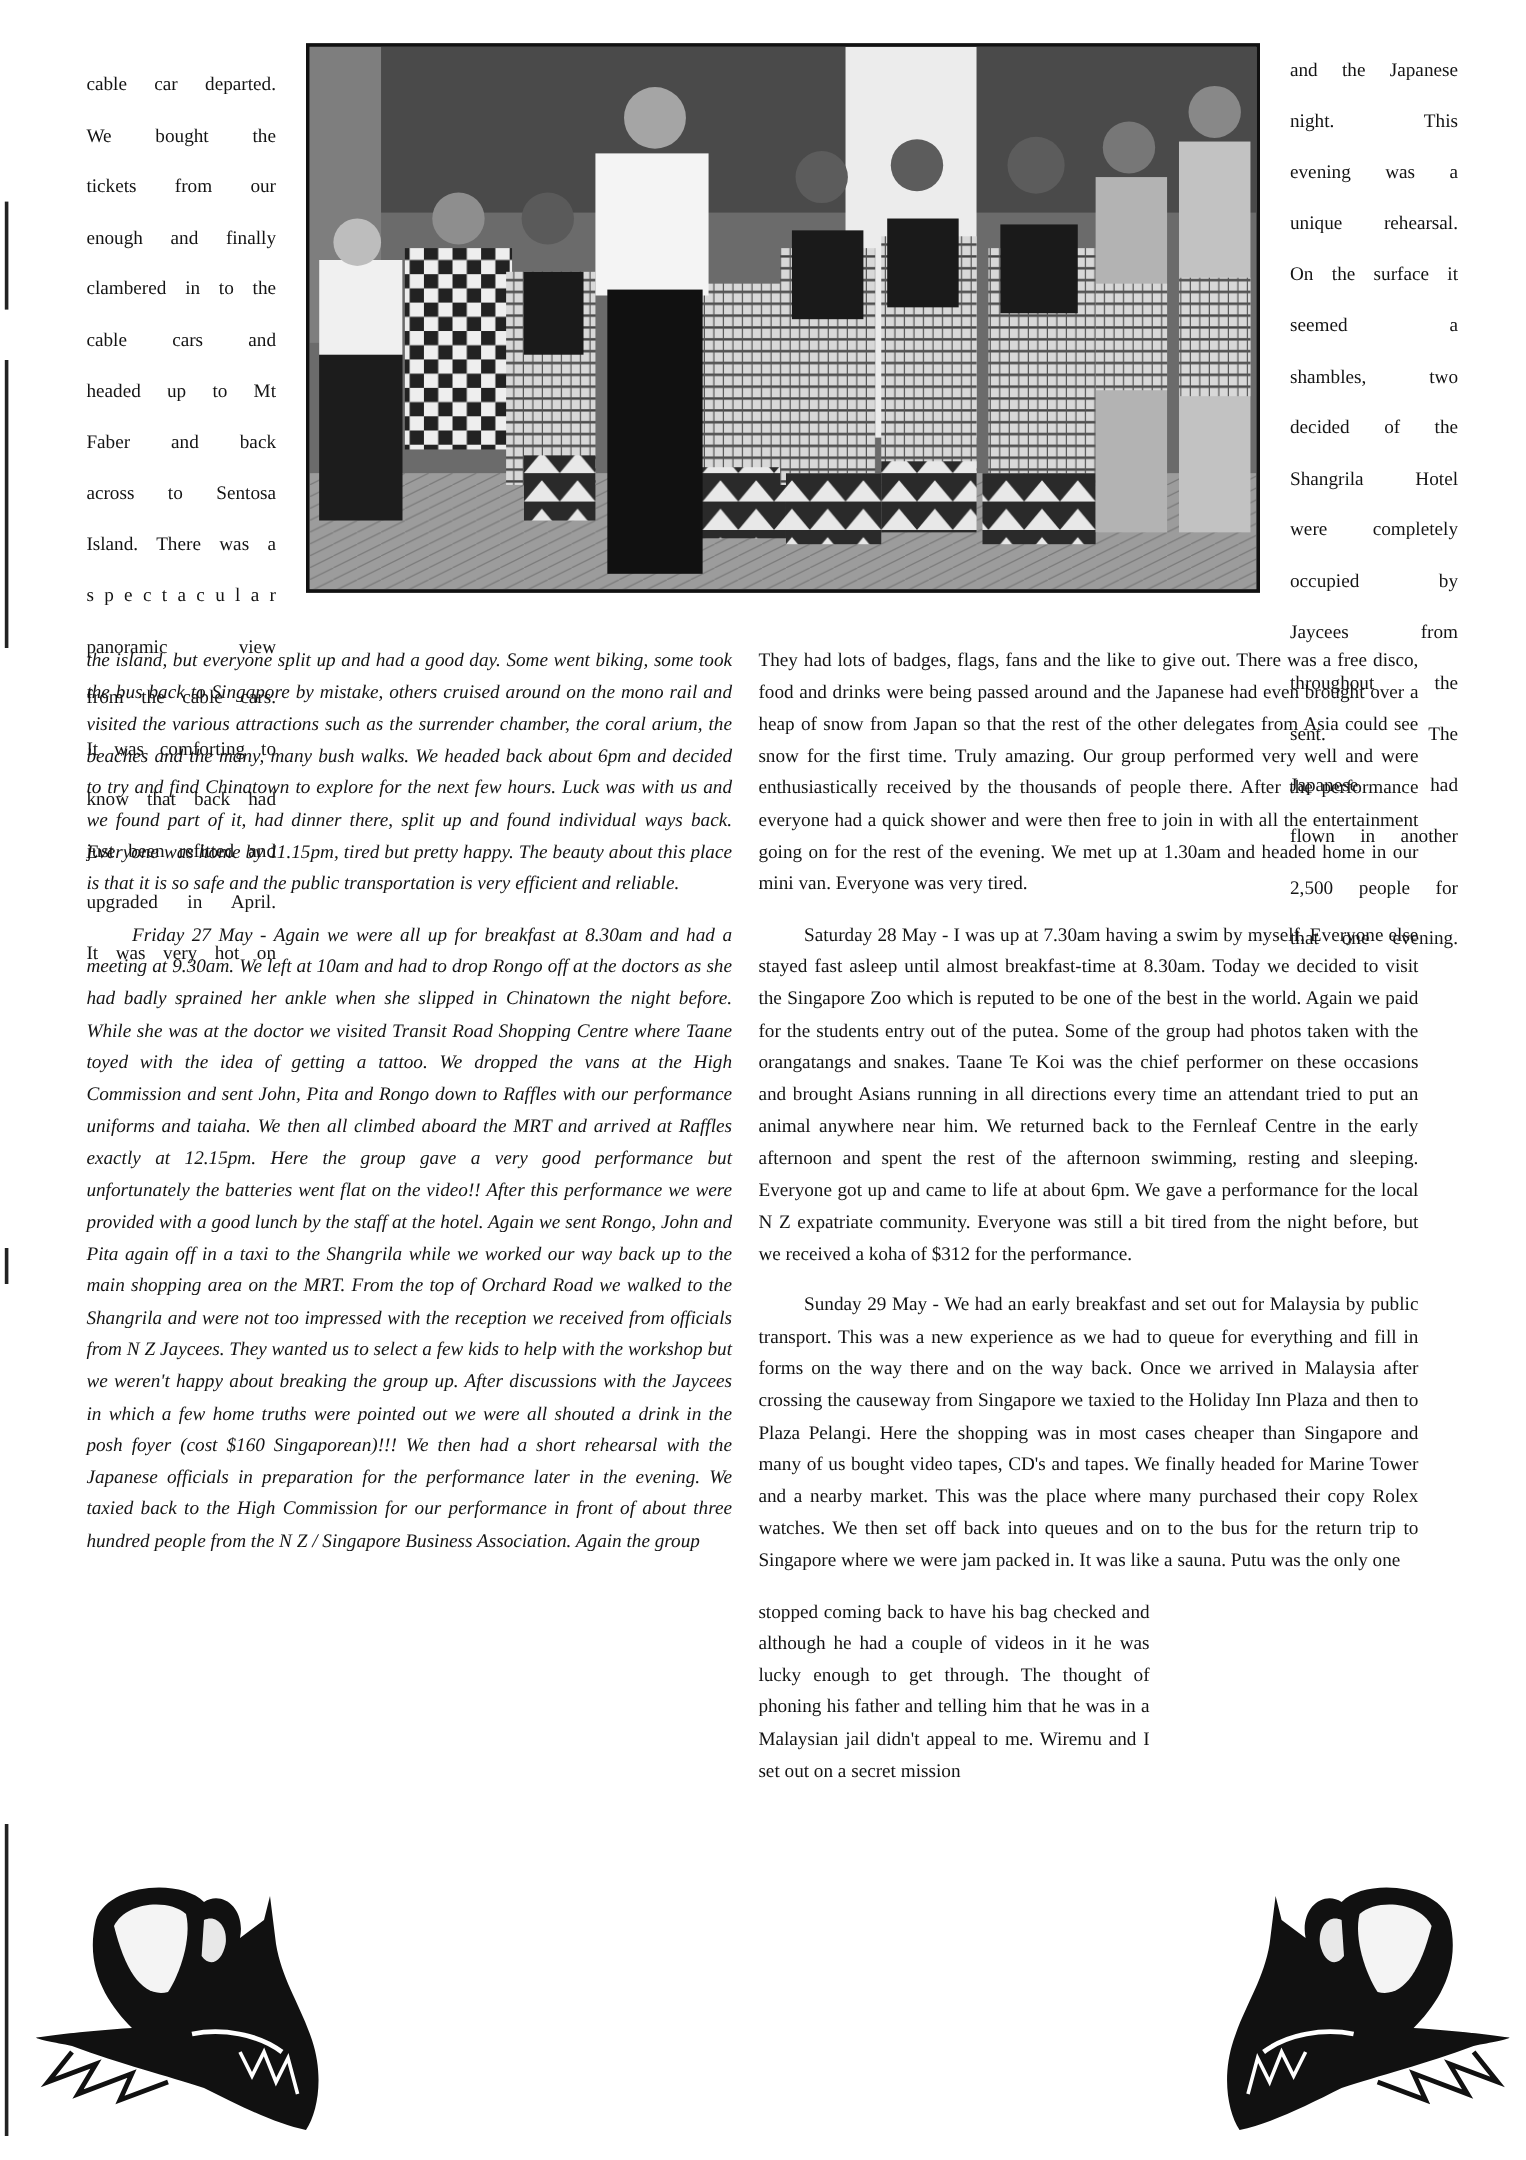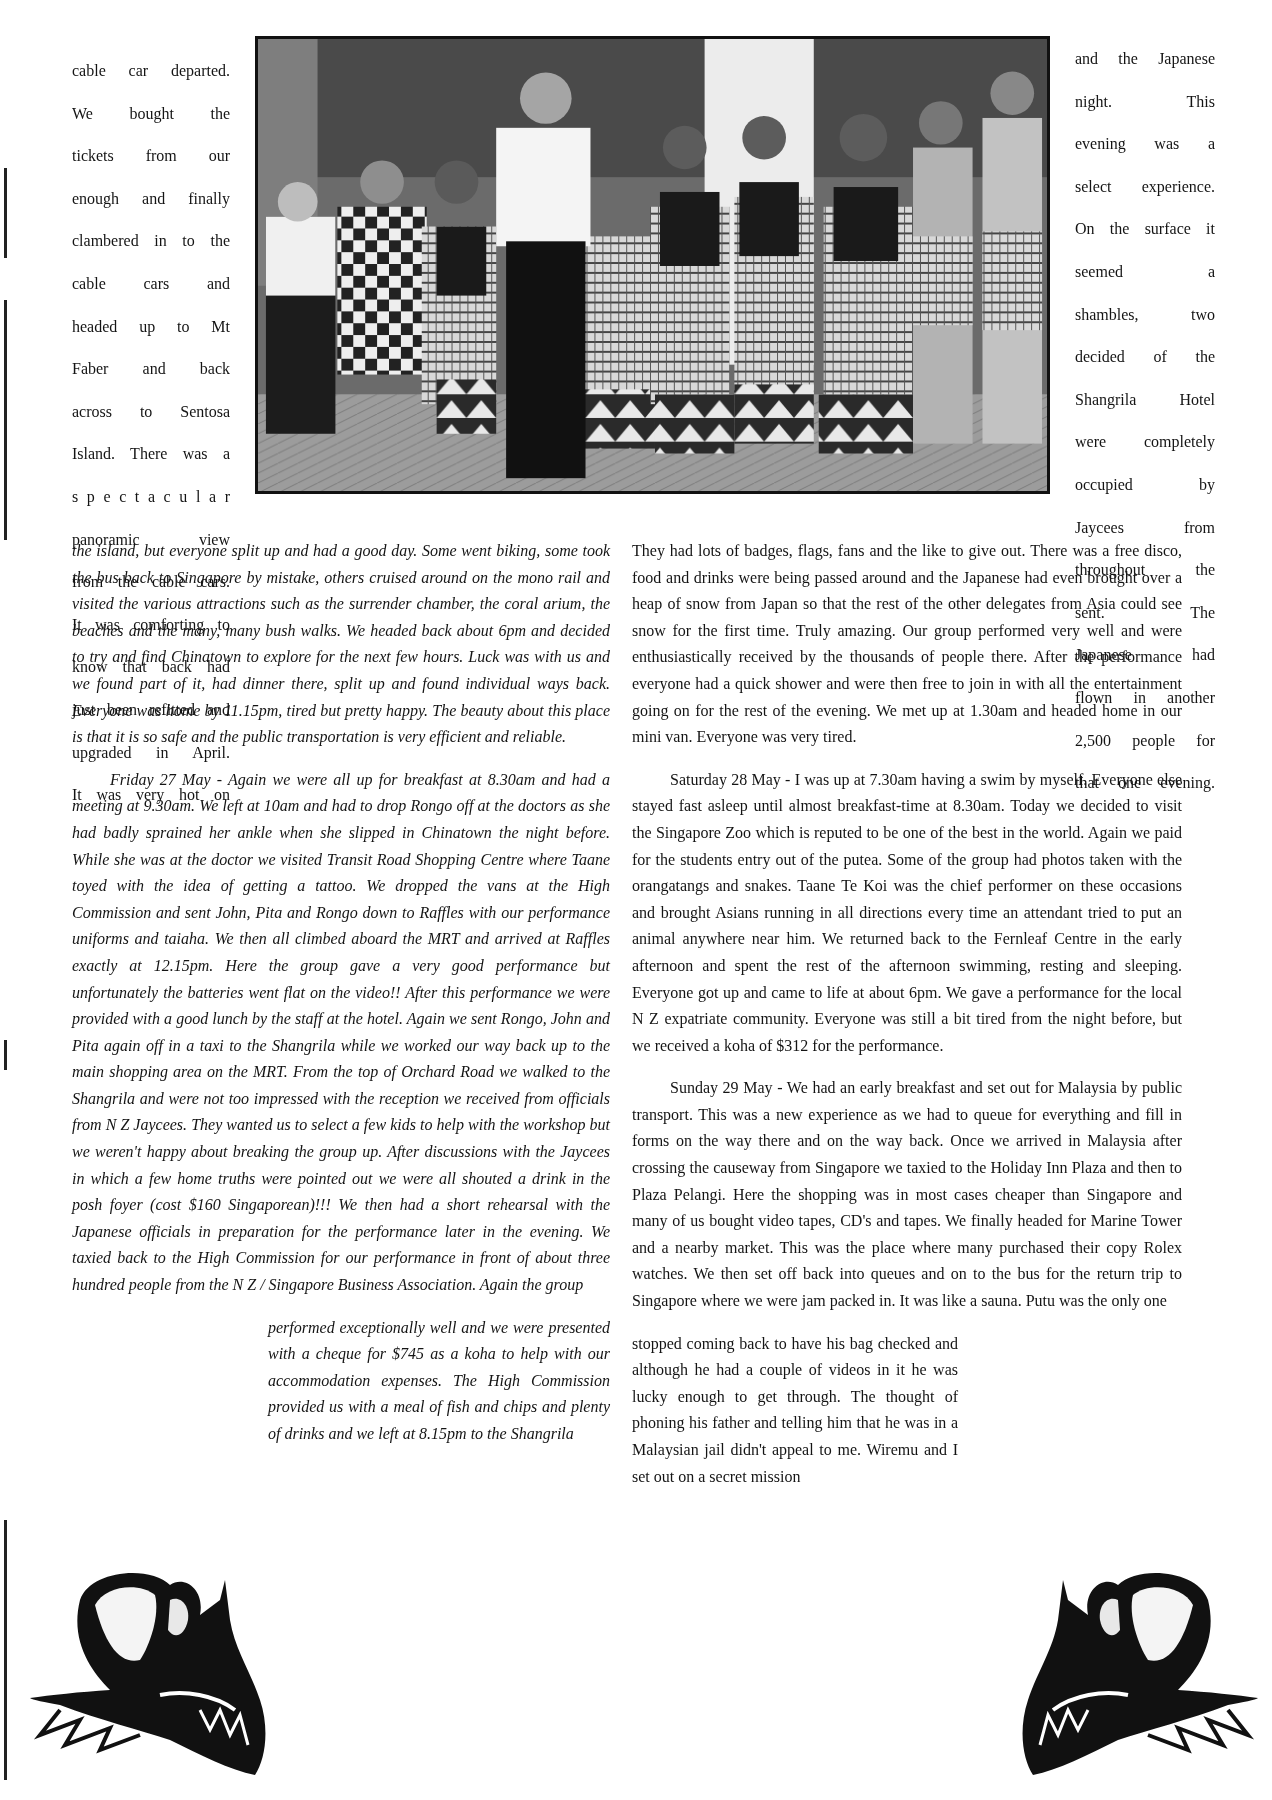--- a/index.html
+++ b/index.html
@@ -149,41 +149,40 @@
     <rect x="240" y="90" width="95" height="120" fill="#f4f4f4"></rect>
     <rect x="250" y="205" width="80" height="240" fill="#111"></rect>
     <circle cx="290" cy="60" r="26" fill="#a5a5a5"></circle>
   </svg>
 </div>
 
 <div id="col-top-right">
   <p class="para">and the Japanese</p>
   <p class="para">night. This</p>
   <p class="para">evening was a</p>
-  <p class="para">select experience.</p>
+  <p class="para">unique rehearsal.</p>
   <p class="para">On the surface it</p>
   <p class="para">seemed a</p>
   <p class="para">shambles, two</p>
   <p class="para">decided of the</p>
   <p class="para">Shangrila Hotel</p>
   <p class="para">were completely</p>
   <p class="para">occupied by</p>
   <p class="para">Jaycees from</p>
   <p class="para">throughout the</p>
   <p class="para">sent. The</p>
   <p class="para">Japanese had</p>
   <p class="para">flown in another</p>
   <p class="para">2,500 people for</p>
   <p class="para">that one evening.</p>
 </div>
 
 <div id="col-left">
   <p class="para">the island, but everyone split up and had a good day. Some went biking, some took the bus back to Singapore by mistake, others cruised around on the mono rail and visited the various attractions such as the surrender chamber, the coral arium, the beaches and the many, many bush walks. We headed back about 6pm and decided to try and find Chinatown to explore for the next few hours. Luck was with us and we found part of it, had dinner there, split up and found individual ways back. Everyone was home by 11.15pm, tired but pretty happy. The beauty about this place is that it is so safe and the public transportation is very efficient and reliable.</p>
   <p class="para"><span class="indent"></span><span>Friday 27 May - Again we were all up for breakfast at 8.30am and had a meeting at 9.30am. We left at 10am and had to drop Rongo off at the doctors as she had badly sprained her ankle when she slipped in Chinatown the night before. While she was at the doctor we visited Transit Road Shopping Centre where Taane toyed with the idea of getting a tattoo. We dropped the vans at the High Commission and sent John, Pita and Rongo down to Raffles with our performance uniforms and taiaha. We then all climbed aboard the MRT and arrived at Raffles exactly at 12.15pm. Here the group gave a very good performance but unfortunately the batteries went flat on the video!! After this performance we were provided with a good lunch by the staff at the hotel. Again we sent Rongo, John and Pita again off in a taxi to the Shangrila while we worked our way back up to the main shopping area on the MRT. From the top of Orchard Road we walked to the Shangrila and were not too impressed with the reception we received from officials from N Z Jaycees. They wanted us to select a few kids to help with the workshop but we weren't happy about breaking the group up. After discussions with the Jaycees in which a few home truths were pointed out we were all shouted a drink in the posh foyer (cost $160 Singaporean)!!! We then had a short rehearsal with the Japanese officials in preparation for the performance later in the evening. We taxied back to the High Commission for our performance in front of about three hundred people from the N Z / Singapore Business Association. Again the group</span></p>
-  <p class="para wrap-left">performed exceptionally well and we were presented with a cheque for $745 as a koha to help with our accommodation expenses. The High Commission provided us with a meal of fish and chips and plenty of drinks and we left at 8.15pm to the Shangrila</p>
 </div>
 
 <div id="col-right">
   <p class="para">They had lots of badges, flags, fans and the like to give out. There was a free disco, food and drinks were being passed around and the Japanese had even brought over a heap of snow from Japan so that the rest of the other delegates from Asia could see snow for the first time. Truly amazing. Our group performed very well and were enthusiastically received by the thousands of people there. After the performance everyone had a quick shower and were then free to join in with all the entertainment going on for the rest of the evening. We met up at 1.30am and headed home in our mini van. Everyone was very tired.</p>
   <p class="para"><span class="indent"></span><span>Saturday 28 May - I was up at 7.30am having a swim by myself. Everyone else stayed fast asleep until almost breakfast-time at 8.30am. Today we decided to visit the Singapore Zoo which is reputed to be one of the best in the world. Again we paid for the students entry out of the putea. Some of the group had photos taken with the orangatangs and snakes. Taane Te Koi was the chief performer on these occasions and brought Asians running in all directions every time an attendant tried to put an animal anywhere near him. We returned back to the Fernleaf Centre in the early afternoon and spent the rest of the afternoon swimming, resting and sleeping. Everyone got up and came to life at about 6pm. We gave a performance for the local N Z expatriate community. Everyone was still a bit tired from the night before, but we received a koha of $312 for the performance.</span></p>
   <p class="para"><span class="indent"></span><span>Sunday 29 May - We had an early breakfast and set out for Malaysia by public transport. This was a new experience as we had to queue for everything and fill in forms on the way there and on the way back. Once we arrived in Malaysia after crossing the causeway from Singapore we taxied to the Holiday Inn Plaza and then to Plaza Pelangi. Here the shopping was in most cases cheaper than Singapore and many of us bought video tapes, CD's and tapes. We finally headed for Marine Tower and a nearby market. This was the place where many purchased their copy Rolex watches. We then set off back into queues and on to the bus for the return trip to Singapore where we were jam packed in. It was like a sauna. Putu was the only one</span></p>
   <p class="para wrap-right">stopped coming back to have his bag checked and although he had a couple of videos in it he was lucky enough to get through. The thought of phoning his father and telling him that he was in a Malaysian jail didn't appeal to me. Wiremu and I set out on a secret mission</p>
 </div>
 
 <div id="dragon-left" class="dragon" title="dragon-head illustration">

